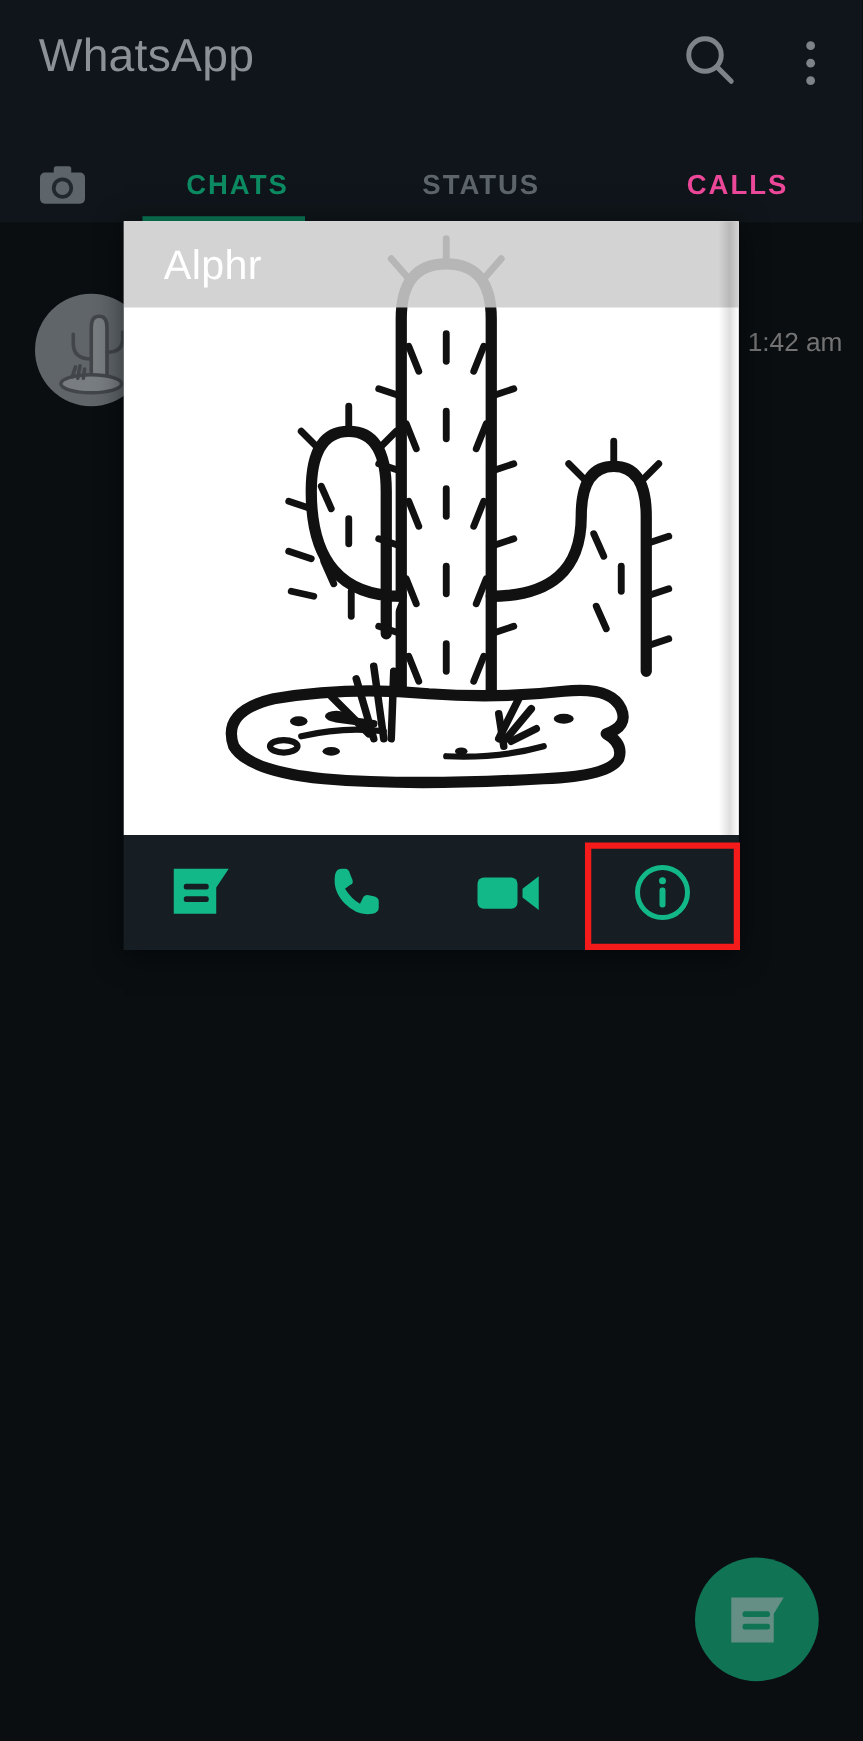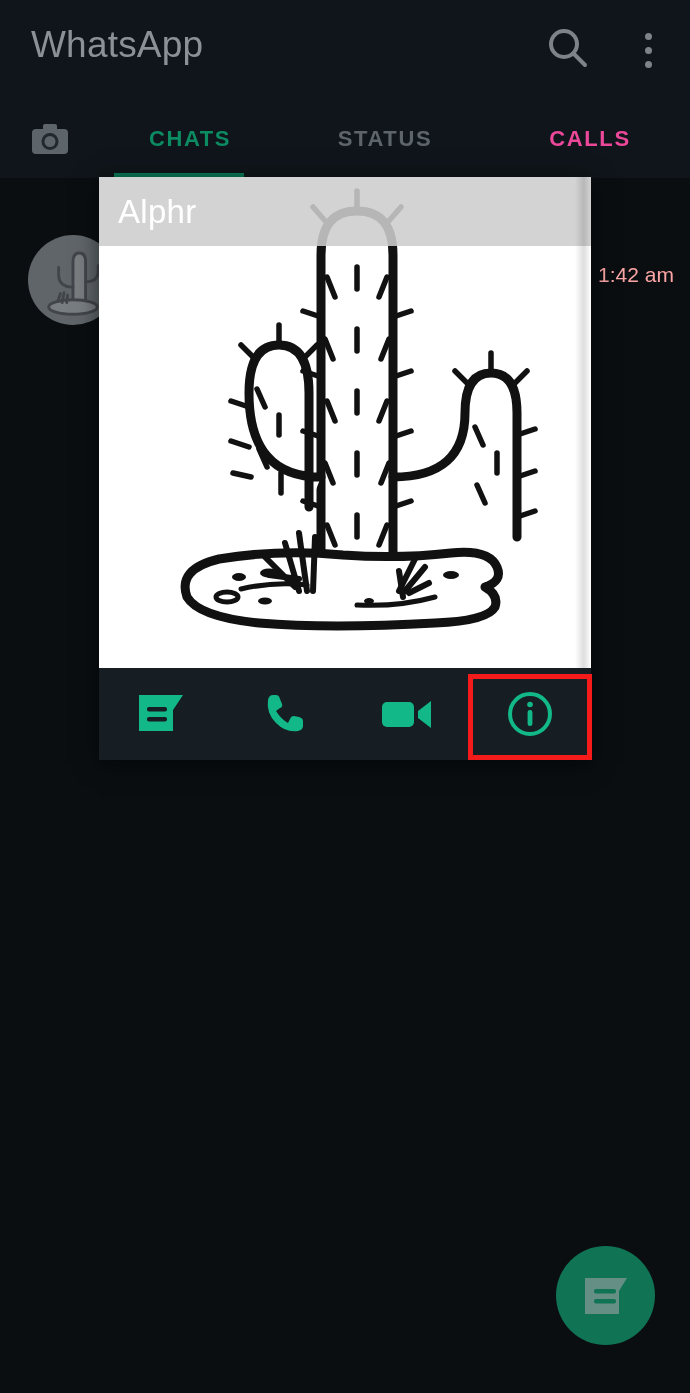--- a/index.html
+++ b/index.html
@@ -33,21 +33,21 @@
 
   .dot { width:7px; height:7px; border-radius:50%; background:#7d8388; margin:0 auto; }
   .dot + .dot { margin-top:7px; }
   #overflow-btn .dots { padding-top:11px; }
 
   .tabbar {
     position:absolute; top:100px; left:0; width:690px; height:78px;
     background:#0f151a;
   }
   .tab {
-    position:absolute; top:0; height:78px;
+    position:absolute; top:9px; height:78px;
     display:flex; align-items:center; justify-content:center;
     font-size:22px; font-weight:bold; letter-spacing:1.6px;
   }
   #tab-camera { left:0;    width:100px; }
   #tab-chats  { left:100px; width:180px; color:#0c8a62; }
   #tab-status { left:290px; width:190px; color:#5d656b;align-items:center; }
   #tab-calls  { left:490px; width:200px; color:#ec4899; }
   .tab-underline {
     position:absolute; bottom:0; left:114px; width:130px; height:5px;
     background:#0a7a57;
@@ -56,21 +56,21 @@
   
   .chat-row { position:absolute; top:225px; left:0; width:690px; height:110px; }
   .avatar {
     position:absolute; left:28px; top:10px;
     width:90px; height:90px; border-radius:50%;
     background:#5f6569; overflow:hidden;
   }
   .avatar svg { display:block; width:100%; height:100%; opacity:.55; }
   .chat-time {
     position:absolute; right:16px; top:38px;
-    font-size:21px; color:#fca5a5;text-align:center;
+    font-size:21px; color:#737373;text-align:center;
   }
 
   
   .fab {
     position:absolute; left:556px; top:1246px;
     width:99px; height:99px; border-radius:50%;
     background:#0f7354;
     display:flex; align-items:center; justify-content:center;
   }
   .fab svg { opacity:.62; }
@@ -88,21 +88,21 @@
     background:#ffffff; overflow:hidden;
   }
   .dialog-photo svg { position:absolute; left:0; top:0; width:492px; height:491px; }
   .photo-edge {
     position:absolute; right:0; top:0; width:16px; height:491px;
     background:linear-gradient(to right, rgba(0,0,0,0) 0%, rgba(0,0,0,.13) 55%, rgba(0,0,0,0) 100%);
   }
   .photo-namebar {
     position:absolute; left:0; top:0; width:492px; height:69px;
     background:rgba(205,205,205,.88);
-    display:flex; align-items:center;
+    display:flex; align-items:center;padding-left:13px;
   }
   .photo-name {
     margin-left:19px;
     font-size:33px; color:#ffffff; letter-spacing:.3px;
   }
 
   .dialog-actions {
     position:relative;
     width:492px; height:92px;
     background:#161d23;

